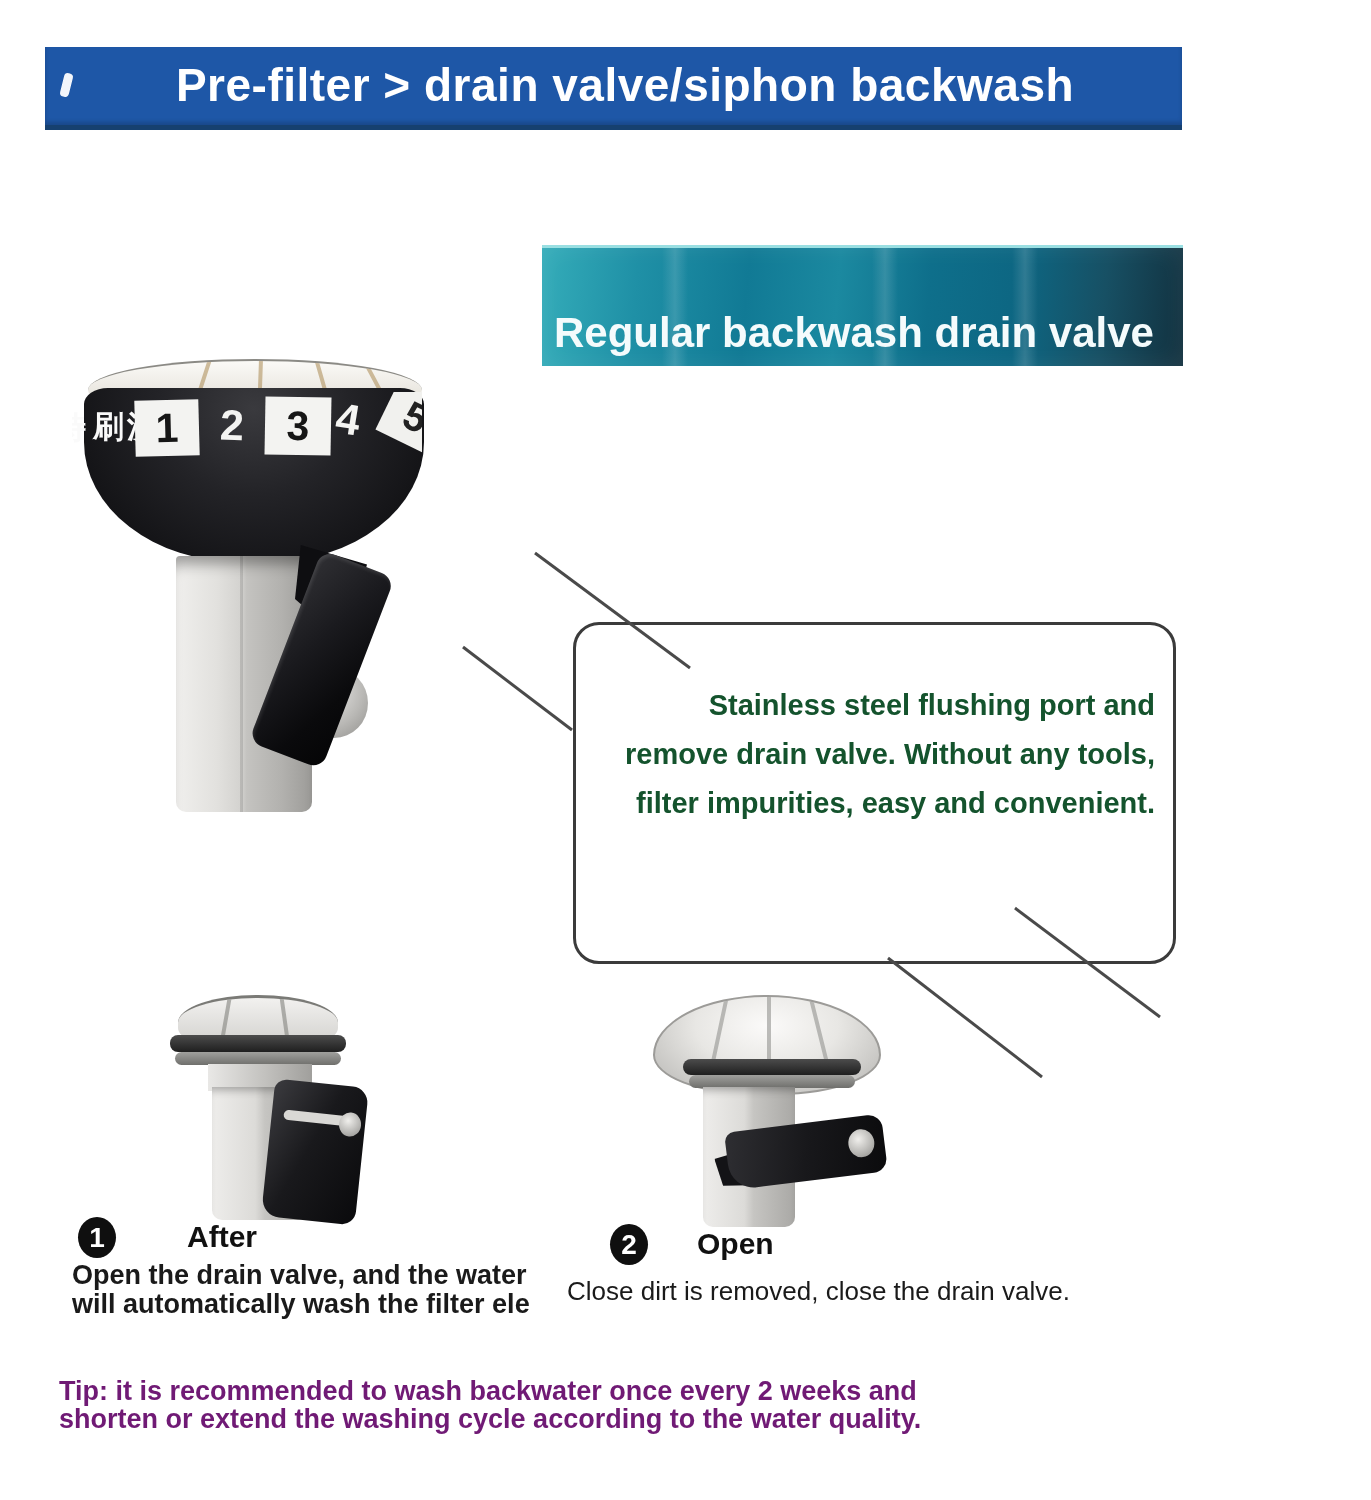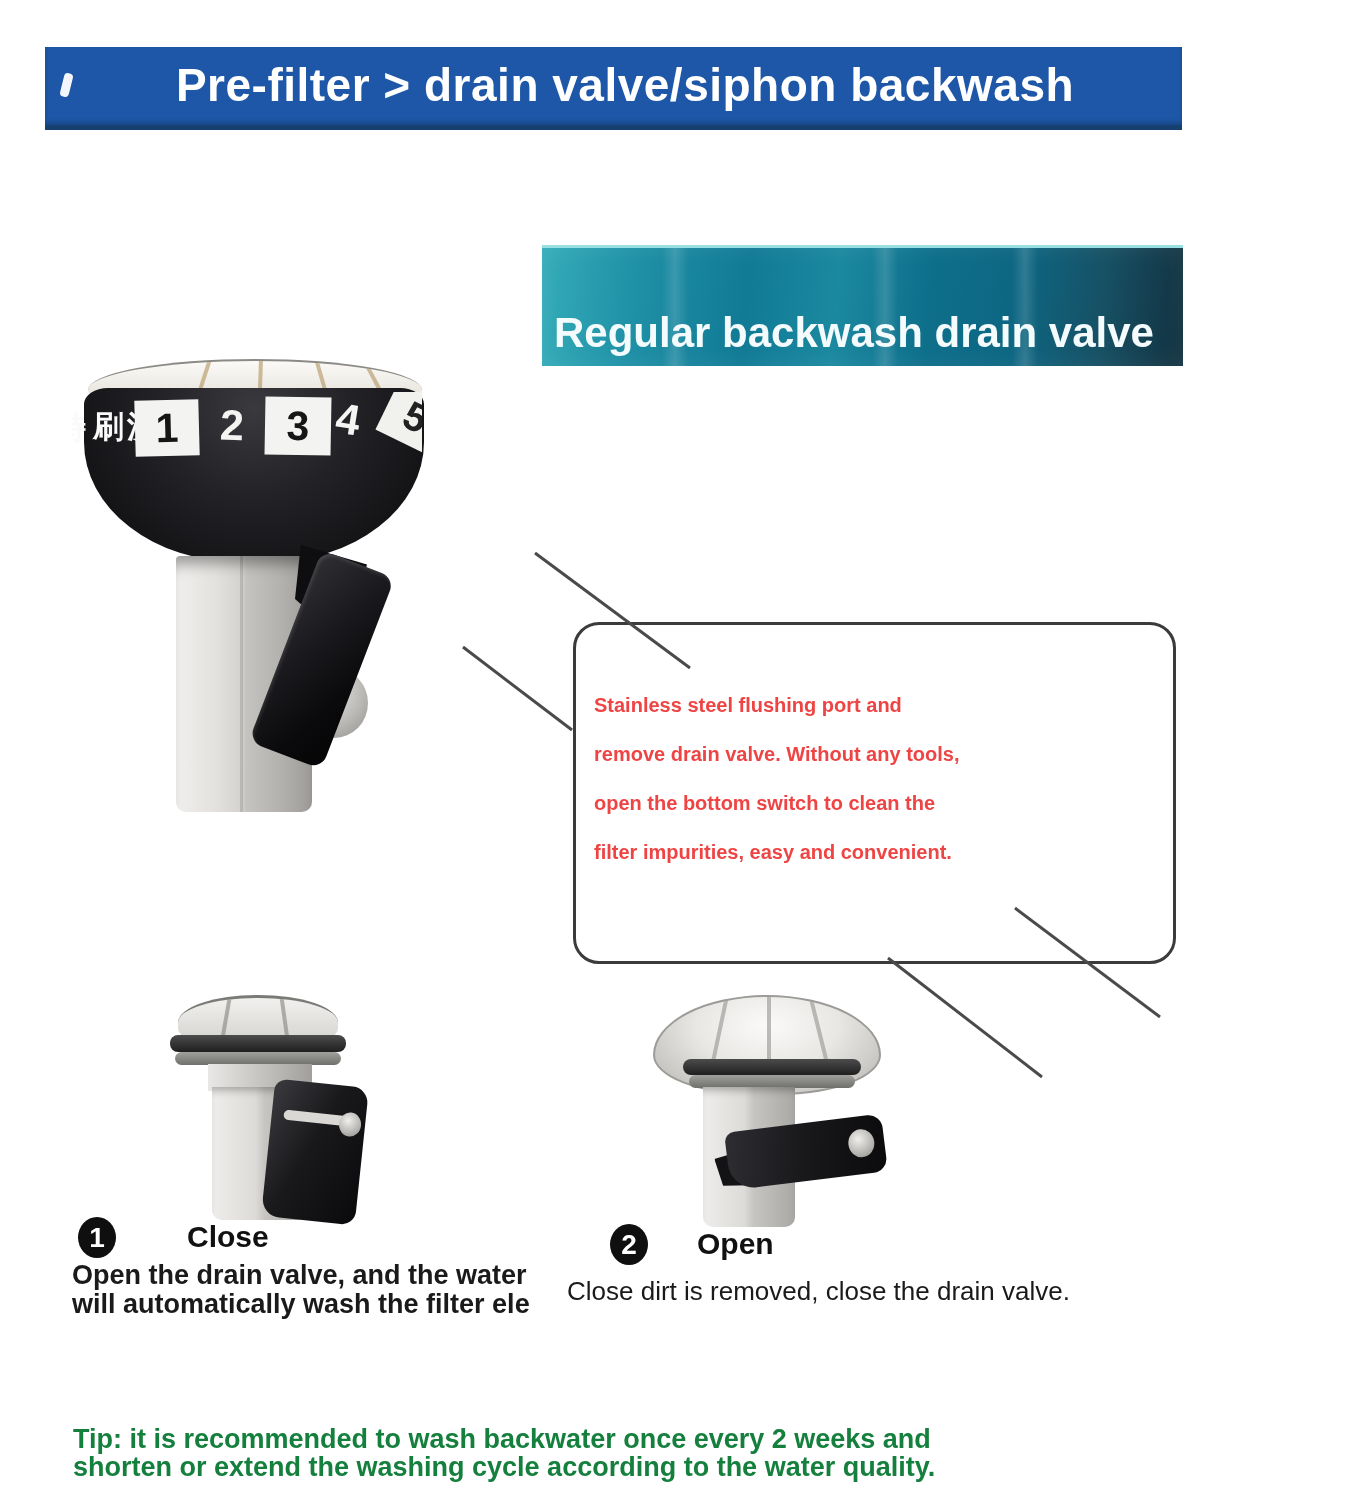--- a/index.html
+++ b/index.html
@@ -55,21 +55,21 @@
          clip-path:polygon(8% 0,100% 20%,70% 100%,0 55%);}
   .handle-main{left:252px;top:195px;width:78px;height:205px;border-radius:14px;
         background:linear-gradient(118deg,#303034 0%,#1a1a1e 40%,#0a0a0c 75%,#050506 100%);
         transform:rotate(21deg);transform-origin:top left;
         box-shadow:inset 2px 2px 4px rgba(255,255,255,.12);}
 
   
   .callout{left:573px;top:622px;width:597px;height:336px;background:#ffffff;
            border:3px solid #3b3b3b;border-radius:26px;z-index:5;}
   .callout-inner{padding:56px 18px 0 18px;}
-  .callout-line{font-size:20px;font-weight:700;line-height:49px;color:#ef4444;white-space:nowrap;}
+  .callout-line{font-size:29px;font-weight:700;line-height:49px;color:#14532d;white-space:nowrap;text-align:right;}
 
   
   .leads{left:0;top:0;width:1371px;height:1500px;z-index:6;pointer-events:none;}
 
   
   .photo-open{left:150px;top:995px;width:235px;height:235px;}
   .glassL{left:28px;top:0;width:160px;height:52px;border-radius:50% 50% 40% 40%;overflow:hidden;
           background:linear-gradient(180deg,#f2f1ef,#cfcecb);border-top:3px solid #7a7a76;}
   .ringA{background:linear-gradient(#4c4c4c,#1f1f1f);border-radius:8px;}
   .ringB{background:linear-gradient(#a0a09d,#6f6f6c);border-radius:7px;}
@@ -107,21 +107,21 @@
          text-align:center;font-size:28px;font-weight:700;line-height:41px;}
   .badge-1{left:78px;top:1217px;}
   .badge-2{left:610px;top:1224px;}
   .step-label{font-size:30px;font-weight:700;color:#111;white-space:nowrap;}
   .label-open{left:187px;top:1220px;}
   .label-close{left:697px;top:1227px;}
   .desc{font-size:27px;line-height:29px;color:#1a1a1a;}
   .desc-open{left:72px;top:1261px;width:500px;}
   .desc-close{left:567px;top:1277px;width:590px;font-size:26px;}
   .desc-line{white-space:nowrap;font-weight:bold;}
-  .tip{left:73px;top:1377px;width:900px;font-size:27px;line-height:28px;color:#15803d;margin-top:48px;}
+  .tip{left:59px;top:1377px;width:900px;font-size:27px;line-height:28px;color:#701a75;}
 </style>
 </head>
 <body>
 
 <div class="canvas">
 
   <div class="abs hdr">
     <div class="abs hdr-tick"></div>
     <div class="abs hdr-text">Pre-filter &gt; drain valve/siphon backwash</div>
   </div>
@@ -157,21 +157,20 @@
     </div>
     <div class="abs ball"></div>
     <div class="abs wedge"></div>
     <div class="abs handle-main"></div>
   </div>
 
   <div class="abs callout">
     <div class="callout-inner">
       <div class="callout-line">Stainless steel flushing port and</div>
       <div class="callout-line">remove drain valve. Without any tools,</div>
-      <div class="callout-line">open the bottom switch to clean the</div>
       <div class="callout-line">filter impurities, easy and convenient.</div>
     </div>
   </div>
 
   <svg class="abs leads" viewBox="0 0 1371 1500">
     <line x1="535" y1="553" x2="690" y2="668" stroke="#4a4a4a" stroke-width="3"></line>
     <line x1="463" y1="647" x2="572" y2="730" stroke="#4a4a4a" stroke-width="3"></line>
     <line x1="1015" y1="908" x2="1160" y2="1017" stroke="#4a4a4a" stroke-width="3"></line>
     <line x1="888" y1="958" x2="1042" y2="1077" stroke="#4a4a4a" stroke-width="3"></line>
   </svg>
@@ -200,21 +199,21 @@
     <div class="abs ringA ringA-R"></div>
     <div class="abs ringB ringB-R"></div>
     <div class="abs stem-sm stemR"></div>
     <div class="abs wedgeR"></div>
     <div class="abs handleR">
       <div class="abs screw screwR"></div>
     </div>
   </div>
 
   <div class="abs badge badge-1">1</div>
-  <div class="abs step-label label-open">Close</div>
+  <div class="abs step-label label-open">After</div>
   <div class="abs badge badge-2">2</div>
   <div class="abs step-label label-close">Open</div>
 
   <div class="abs desc desc-open">
     <div class="desc-line">Open the drain valve, and the water</div>
     <div class="desc-line">will automatically wash the filter ele</div>
   </div>
   <div class="abs desc desc-close">Close dirt is removed, close the drain valve.</div>
 
   <div class="abs tip">

